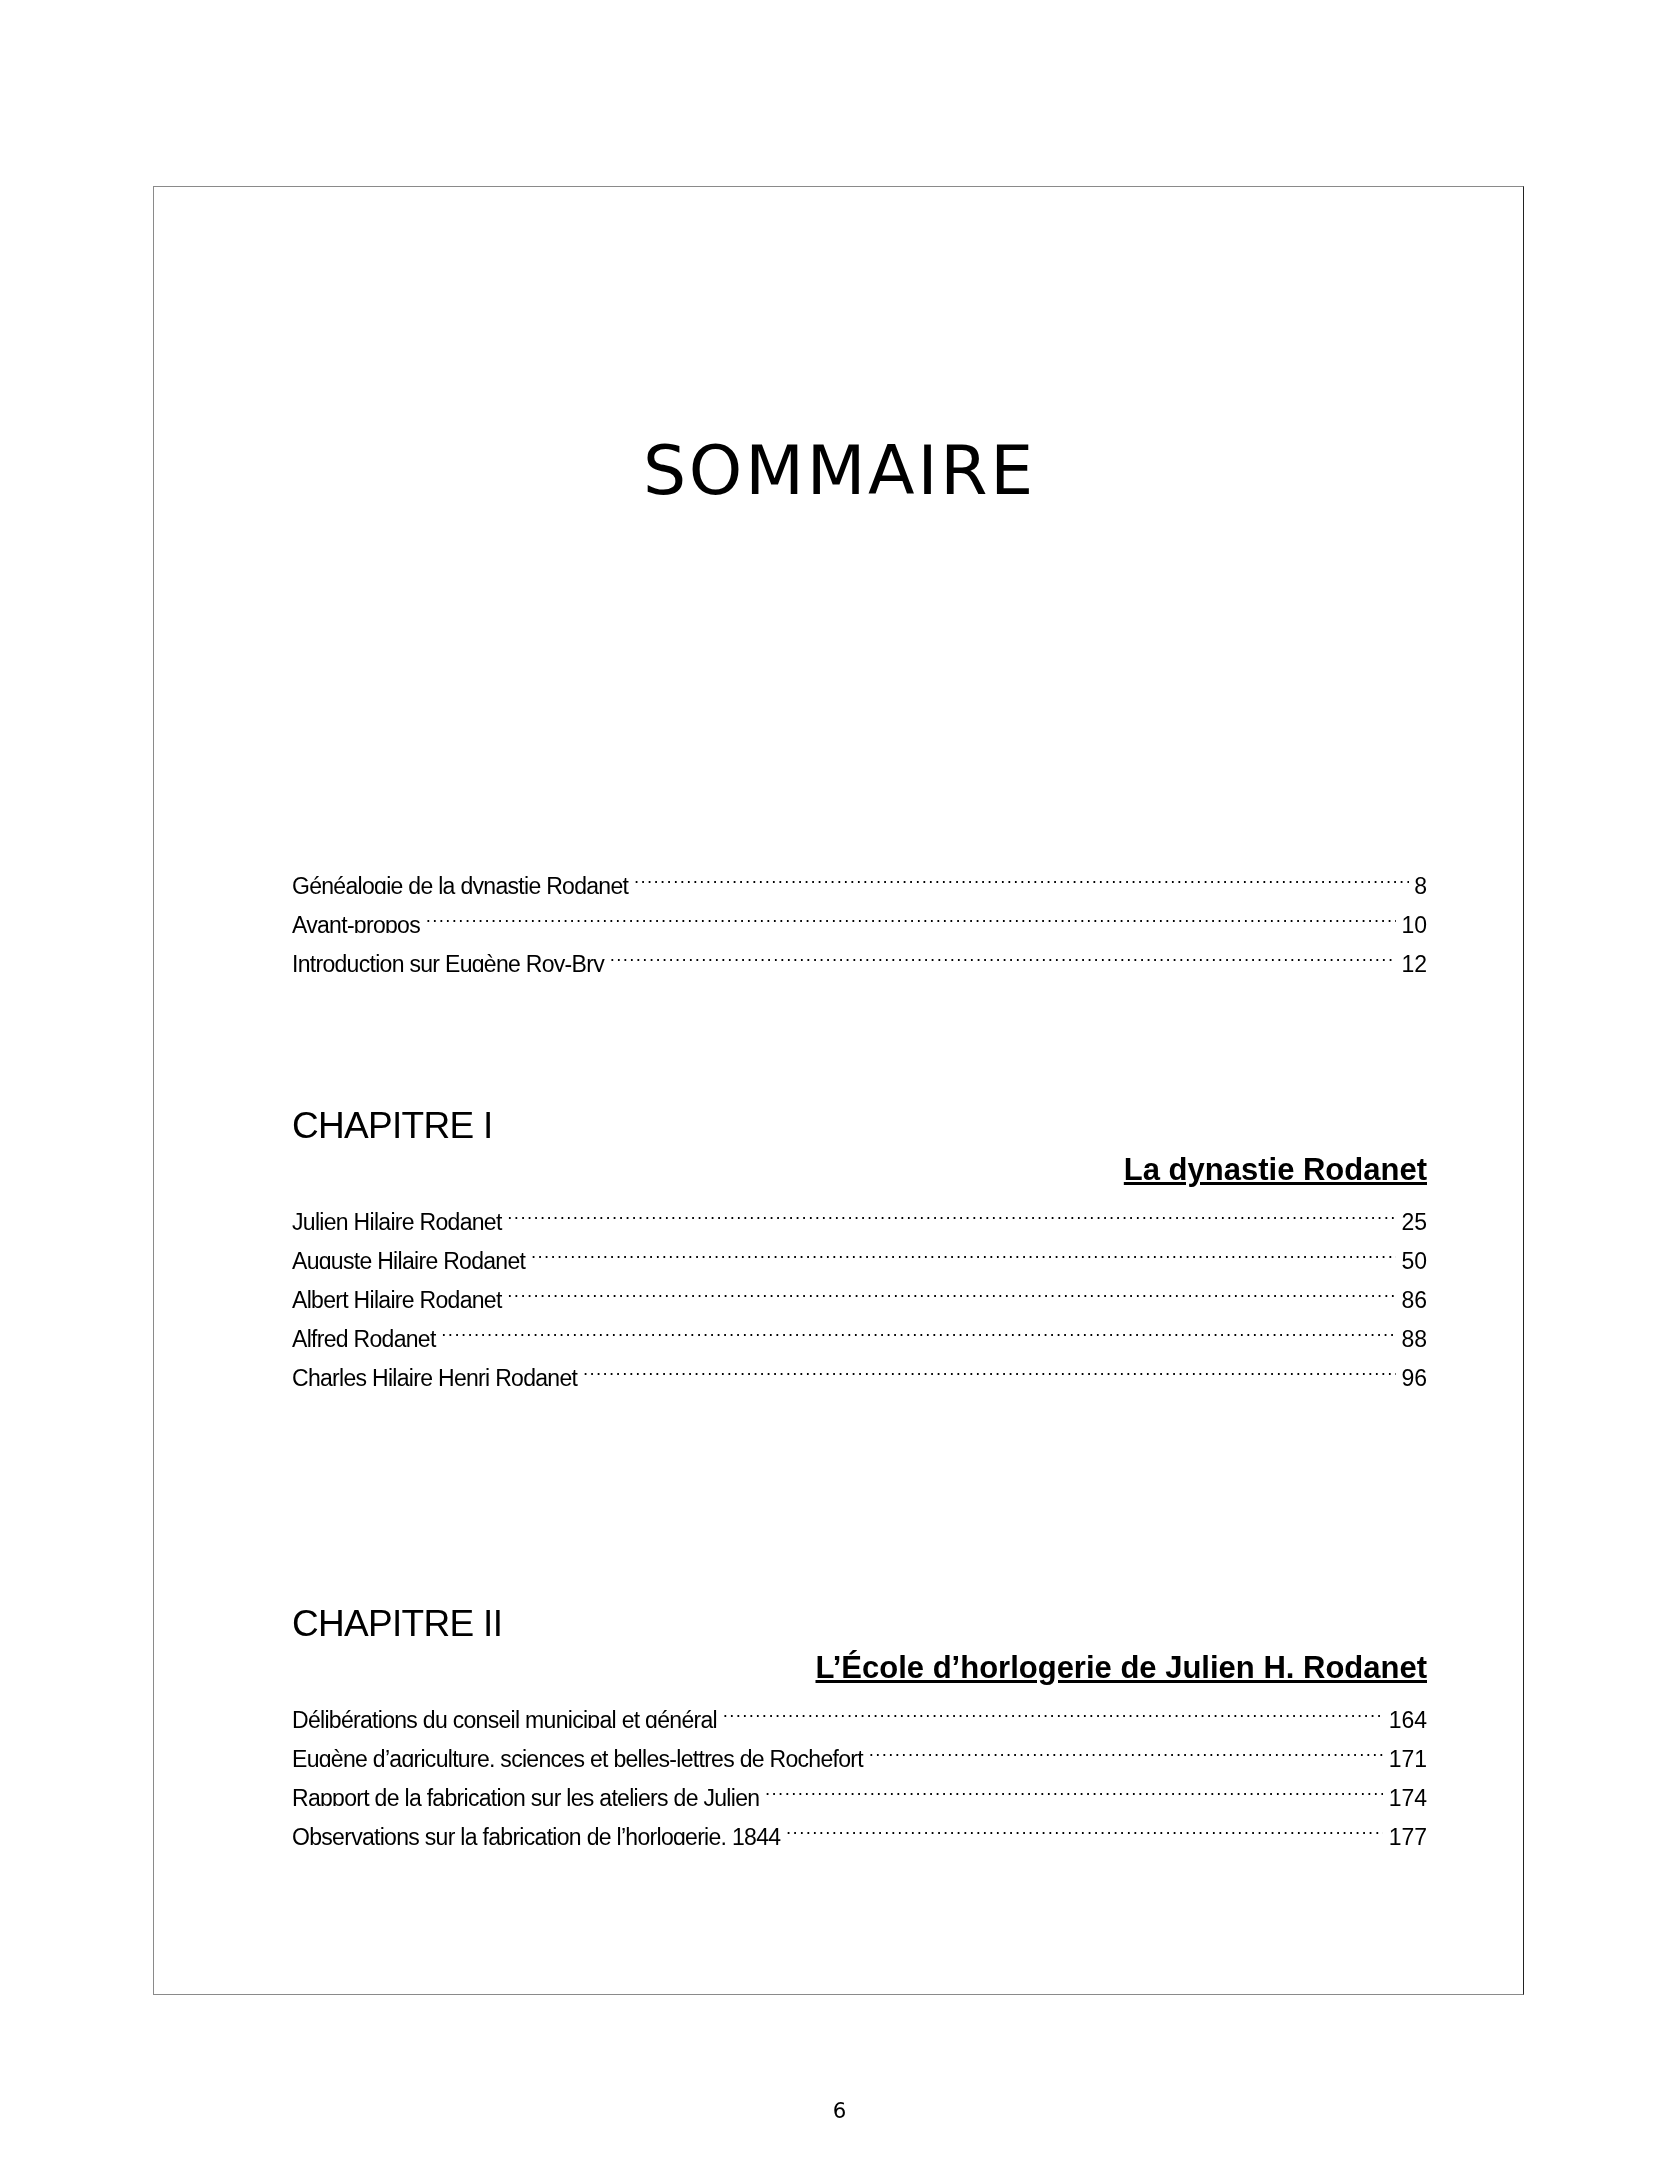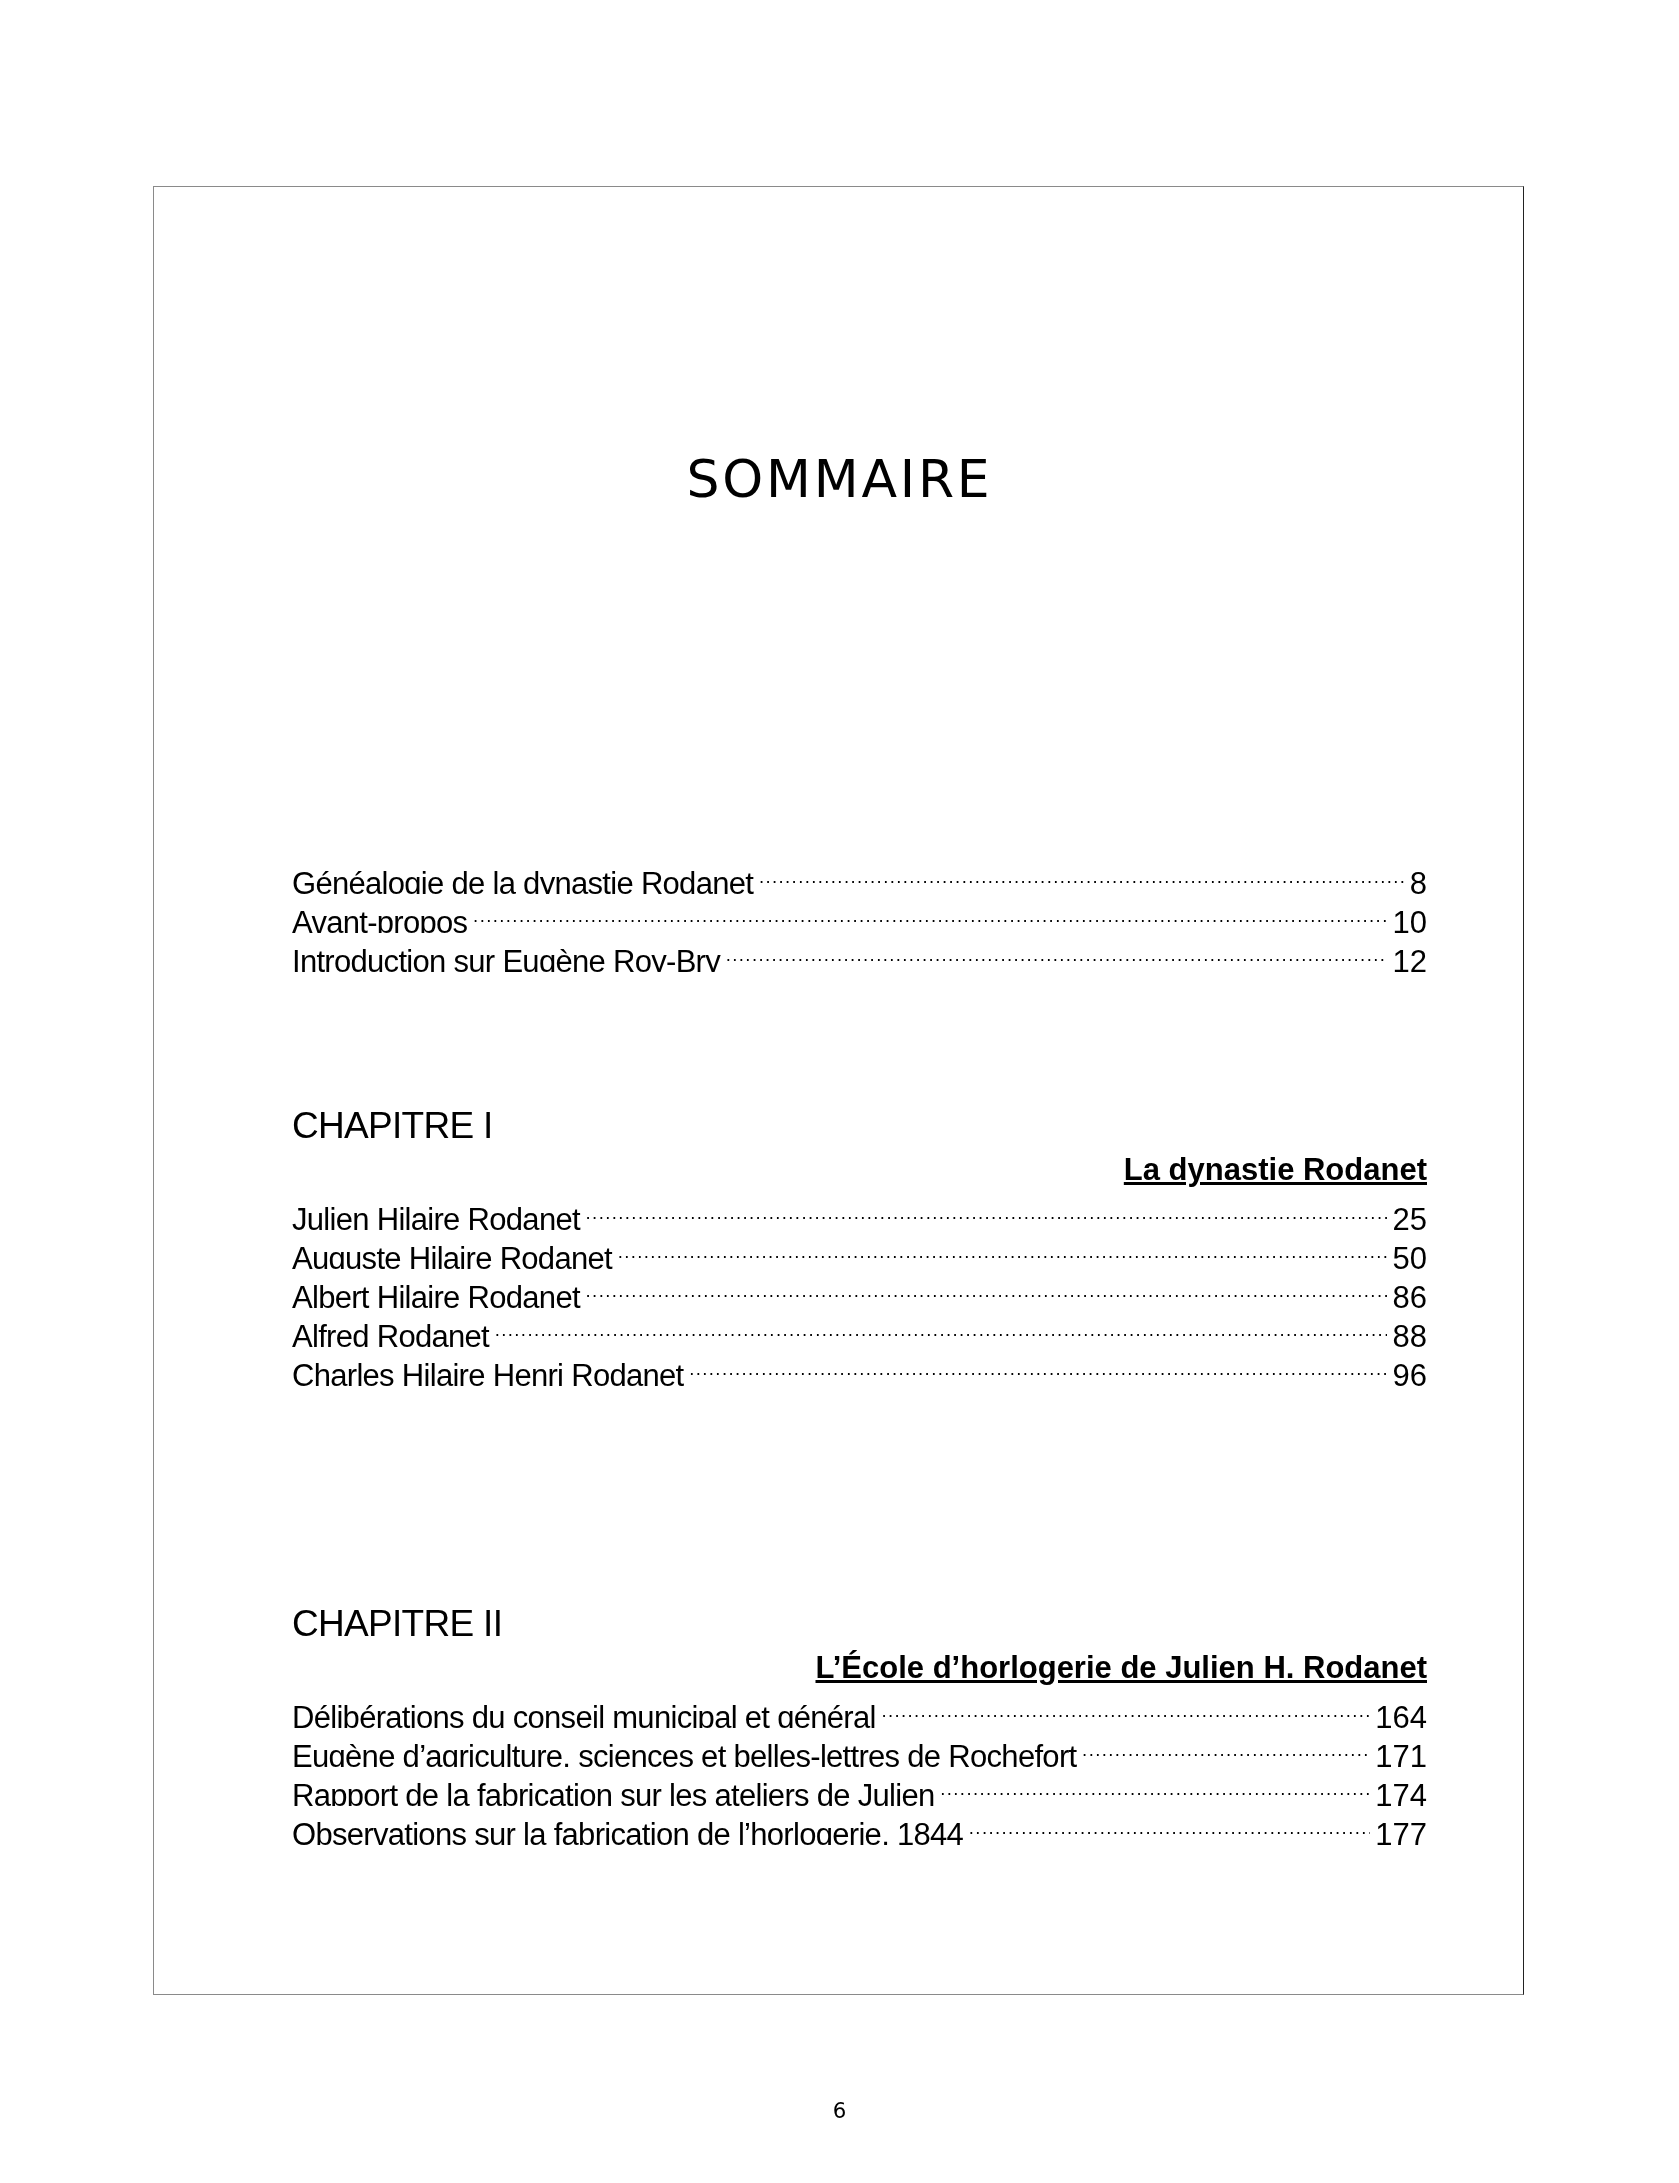--- a/index.html
+++ b/index.html
@@ -2,28 +2,28 @@
 <html style="font-size:11.4px"><head>
   <meta charset="utf-8">
   <style>
     html, body { margin: 0; padding: 0; background: #ffffff; }
     body { width: 1679px; height: 2183px; position: relative; overflow: hidden; color: #000; }
     .frame {
       position: absolute; left: 153px; top: 186px; width: 1371px; height: 1809px;
       border: 1.4px solid #8a8a8a; border-right-color: #222; box-sizing: border-box;
     }
     .title {
-      position: absolute; left: 0; width: 1679px; top: 402px; text-align: center;
-      font-family: "DejaVu Sans", sans-serif; font-size: 52px; font-weight: normal;
+      position: absolute; left: 0; width: 1679px; top: 382px; text-align: center;
+      font-family: "DejaVu Sans", sans-serif; font-size: 68px; font-weight: normal;
       letter-spacing: 2.8px; line-height: 85px;
     }
     .toc { position: absolute; left: 292px; width: 1135px; }
     .entry {
       display: flex; align-items: baseline; height: 39px; line-height: 39px;
-      font-family: "Liberation Sans", sans-serif; font-size: 31px; transform-origin: left;
+      font-family: "Liberation Sans", sans-serif; font-size: 23px; transform-origin: left;
       white-space: nowrap; overflow: hidden;
     }
     .entry .label { flex: 0 0 auto; letter-spacing: -0.7px; }
     .entry .leader {
       flex: 1 1 auto; overflow: hidden; margin: 0 5.7px; position: relative; height: 39px;
     }
     .entry .leader::after {
       content: "........................................................................................................................................................................................................................................................";
       position: absolute; left: 0; bottom: 7.1px; font-size: 18.5px; letter-spacing: 1.4px; line-height: 18.5px;
       white-space: nowrap;

